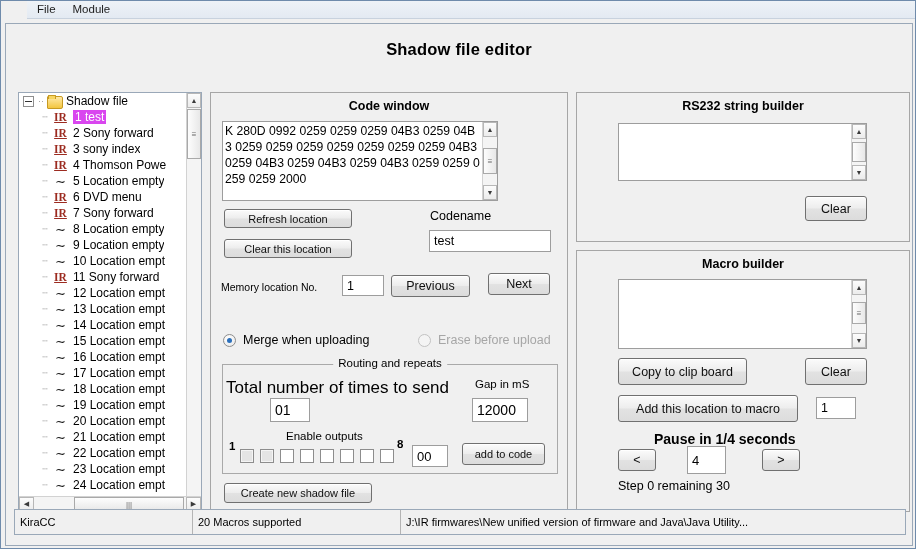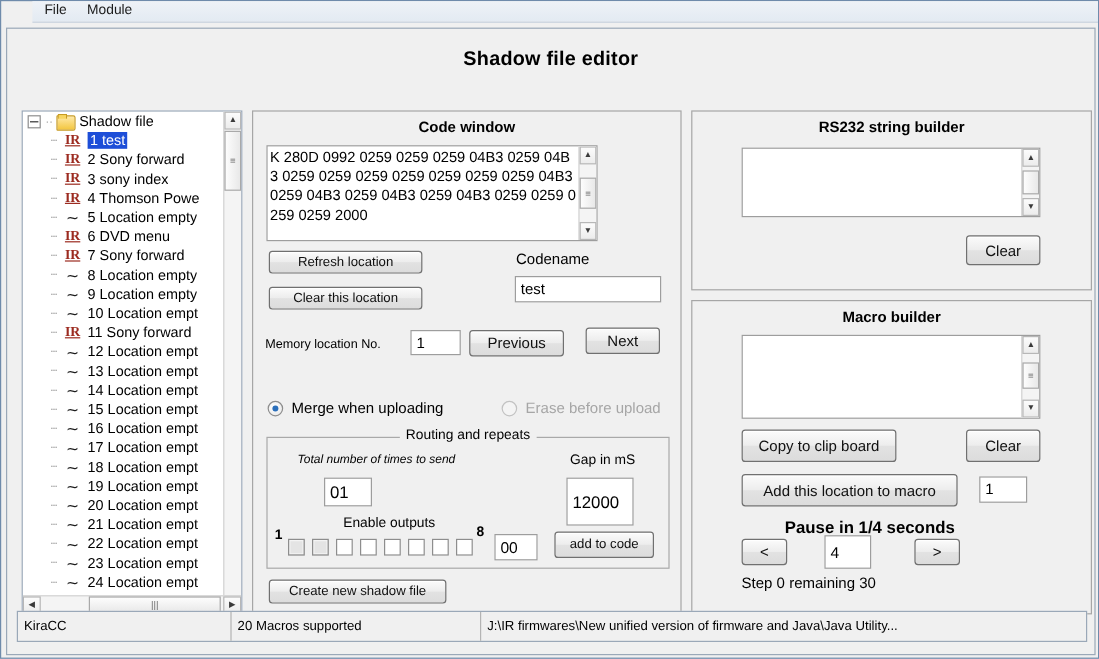--- a/index.html
+++ b/index.html
@@ -194,21 +194,21 @@
   .tree-row .ir {
     width: 19px; flex: none; text-align: center; margin-right: 3px;
     font-weight: bold; font-size: 11.5px; color: #9c2b20;
     text-decoration: underline; font-family: "Liberation Serif", serif;
   }
   .tree-row .tilde {
     width: 19px; flex: none; text-align: center; margin-right: 3px;
     font-size: 13px; color: #1a1a1a;
   }
   .tree-row .txt { overflow: hidden; }
-  .tree-row.sel .txt { background: #1d4ed8; color: #fff; padding: 0 2px; }
+  .tree-row.sel .txt { background: #d946ef; color: #fff; padding: 0 2px; }
   .tree-indent { width: 16px; flex: none; }
 
   
   #center-panel { left: 204px; top: 68px; width: 358px; height: 420px; }
   #code-box {
     position: absolute; left: 11px; top: 28px; width: 276px; height: 80px;
     background: #fff; border: 1px solid #9d9d9d; box-sizing: border-box; overflow: hidden;
   }
   #code-text {
     position: absolute; left: 2px; top: 1px; right: 17px;
@@ -480,25 +480,25 @@
         <div class="lbl" style="font-size:12.5px;">Merge when uploading</div>
       </div>
       <div style="position:absolute;left:207px;top:240px;display:flex;align-items:center;gap:7px;">
         <div class="radio off"></div>
         <div class="lbl disabled" style="font-size:12.5px;">Erase before upload</div>
       </div>
 
       <div class="fieldset" style="left:11px;top:271px;width:336px;height:110px;">
         <div class="legend">Routing and repeats</div>
 
-        <div class="lbl" style="position:absolute;left:25px;top:13px;font-size:10px;font-style:italic;">Total number of times to send</div>
+        <div class="lbl" style="position:absolute;left:3px;top:13px;font-size:17px;">Total number of times to send</div>
         <div class="field" style="position:absolute;left:47px;top:33px;width:40px;height:24px;font-size:14px;">01</div>
 
         <div class="lbl" style="position:absolute;left:252px;top:13px;font-size:11.5px;">Gap in mS</div>
-        <div class="field" style="position:absolute;left:249px;top:33px;width:56px;height:40px;font-size:14px;">12000</div>
+        <div class="field" style="position:absolute;left:249px;top:33px;width:56px;height:24px;font-size:14px;">12000</div>
 
         <div class="lbl" style="position:absolute;left:63px;top:65px;font-size:11.5px;">Enable outputs</div>
         <div class="lbl" style="position:absolute;left:6px;top:75px;font-size:11.5px;font-weight:bold;">1</div>
         <div class="lbl" style="position:absolute;left:174px;top:73px;font-size:11.5px;font-weight:bold;">8</div>
 
         <div id="outputs-row" style="position:absolute;left:17px;top:84px;display:flex;gap:6px;">
             <div class="cbx shaded"></div>
             <div class="cbx shaded"></div>
             <div class="cbx"></div>
             <div class="cbx"></div>

